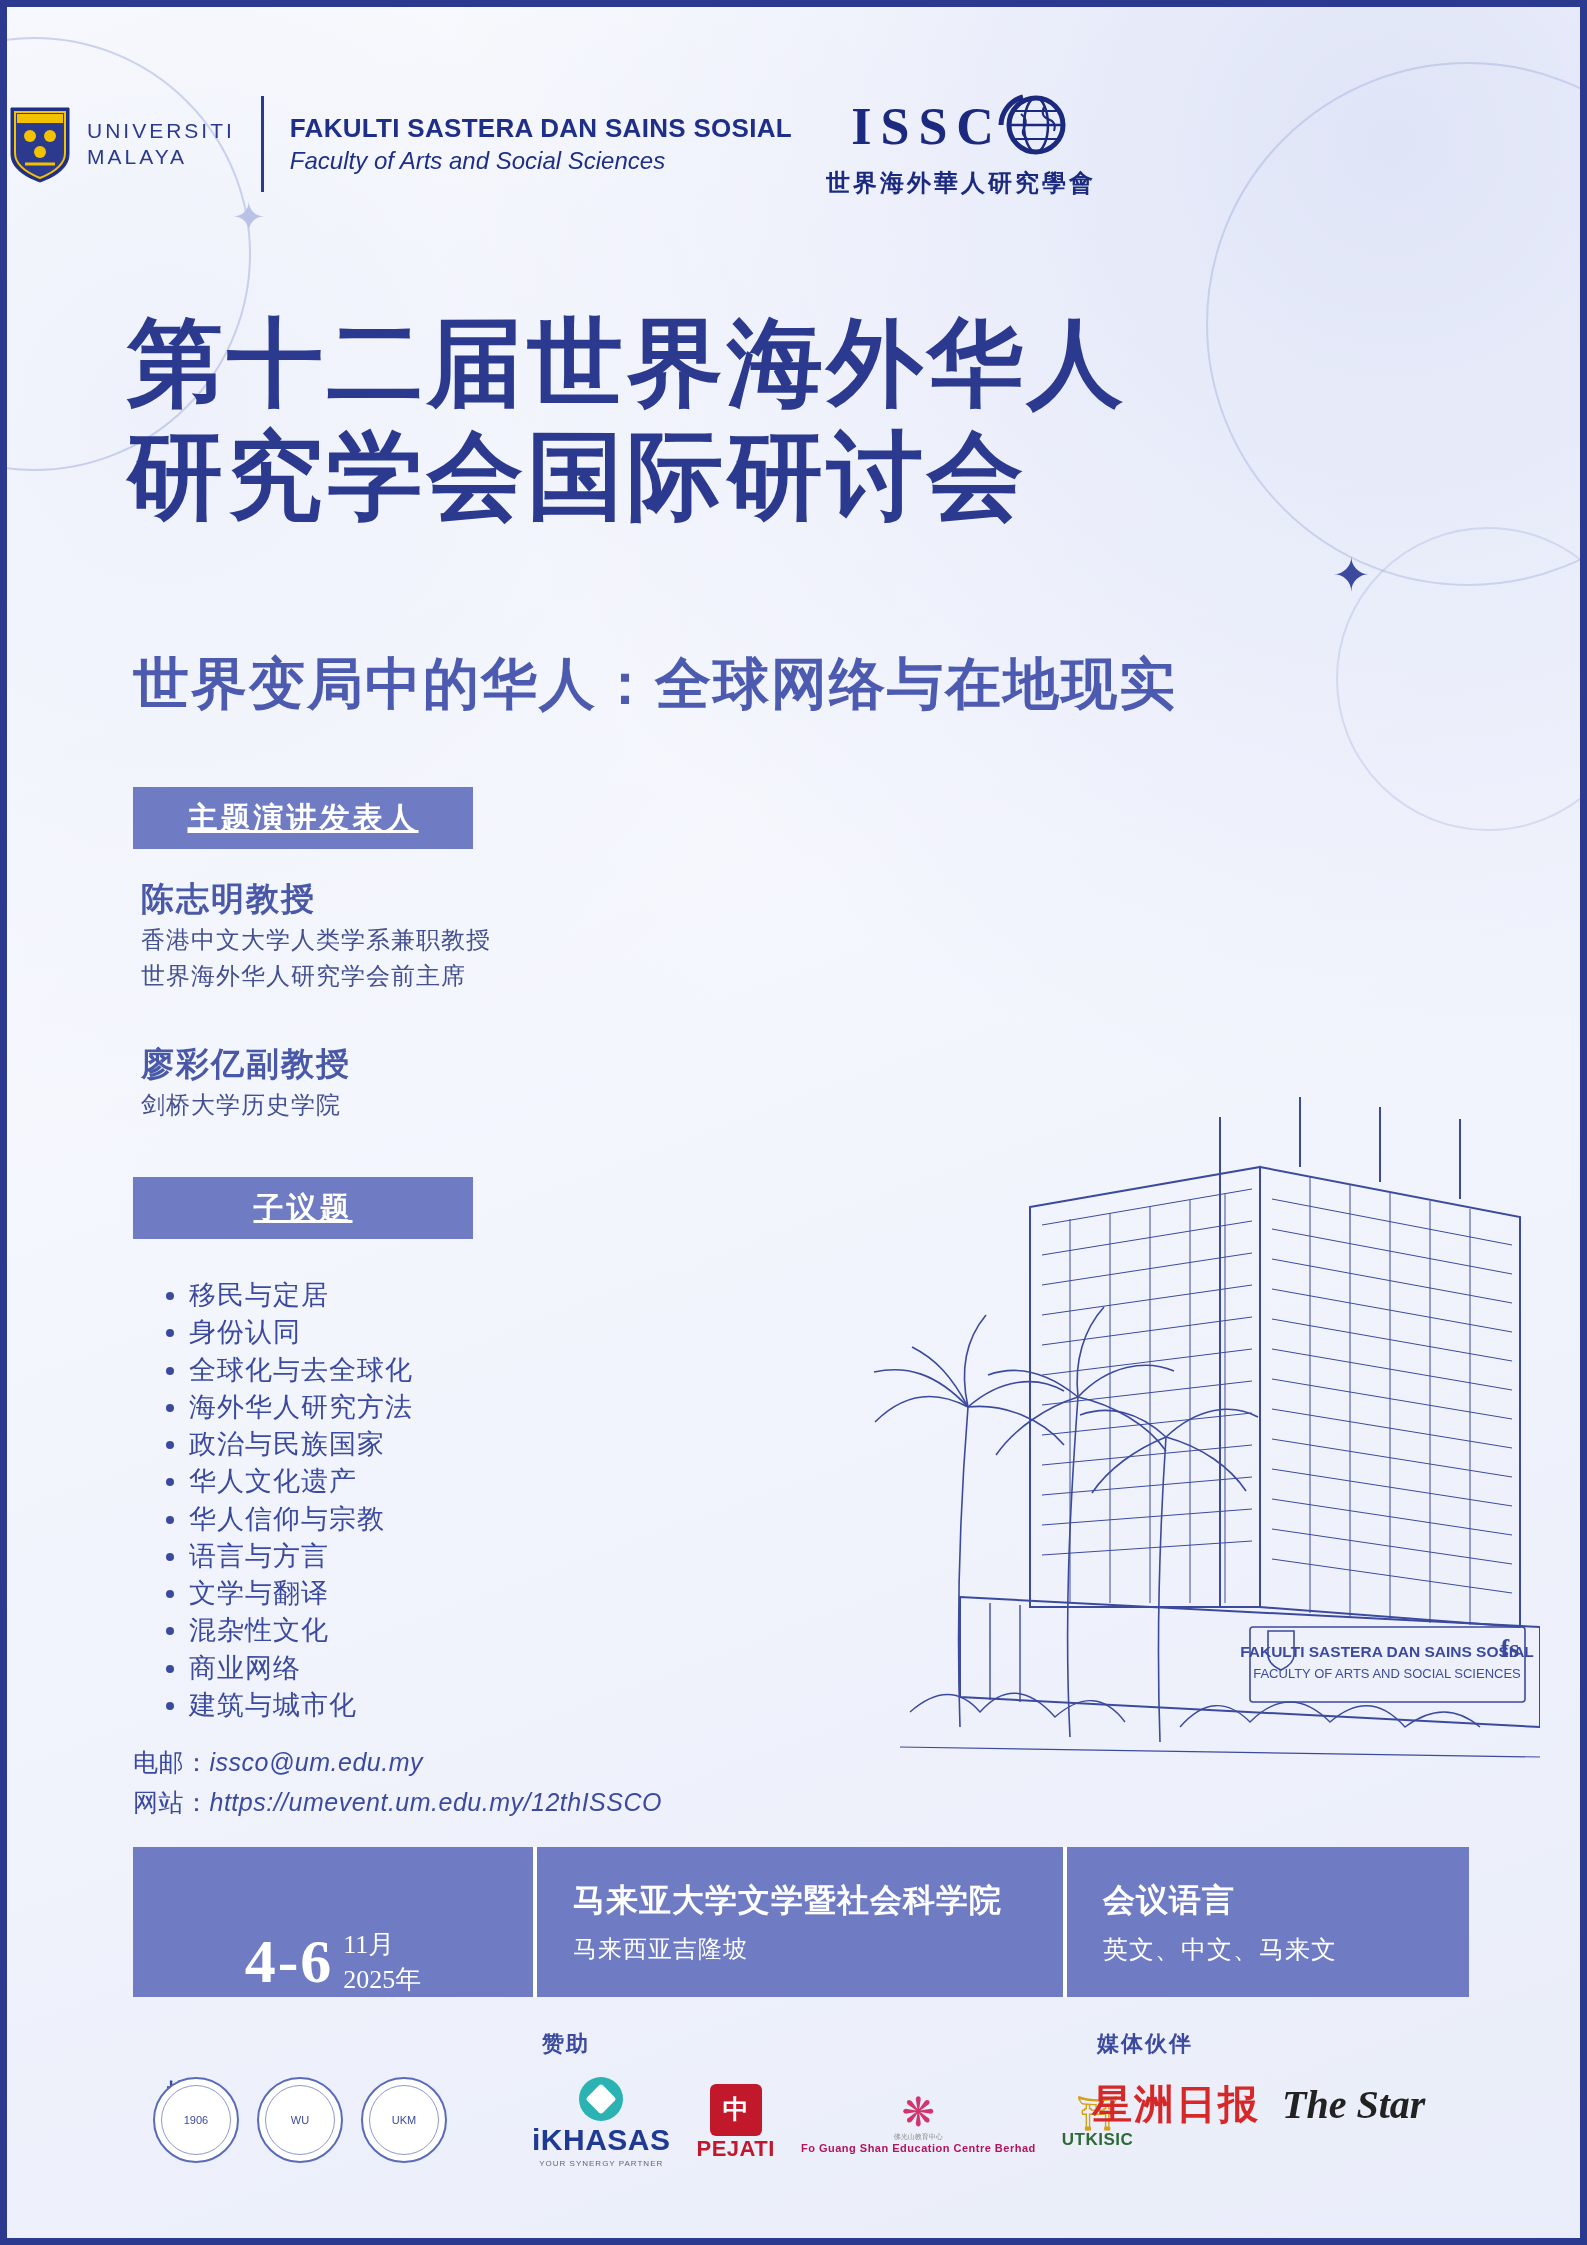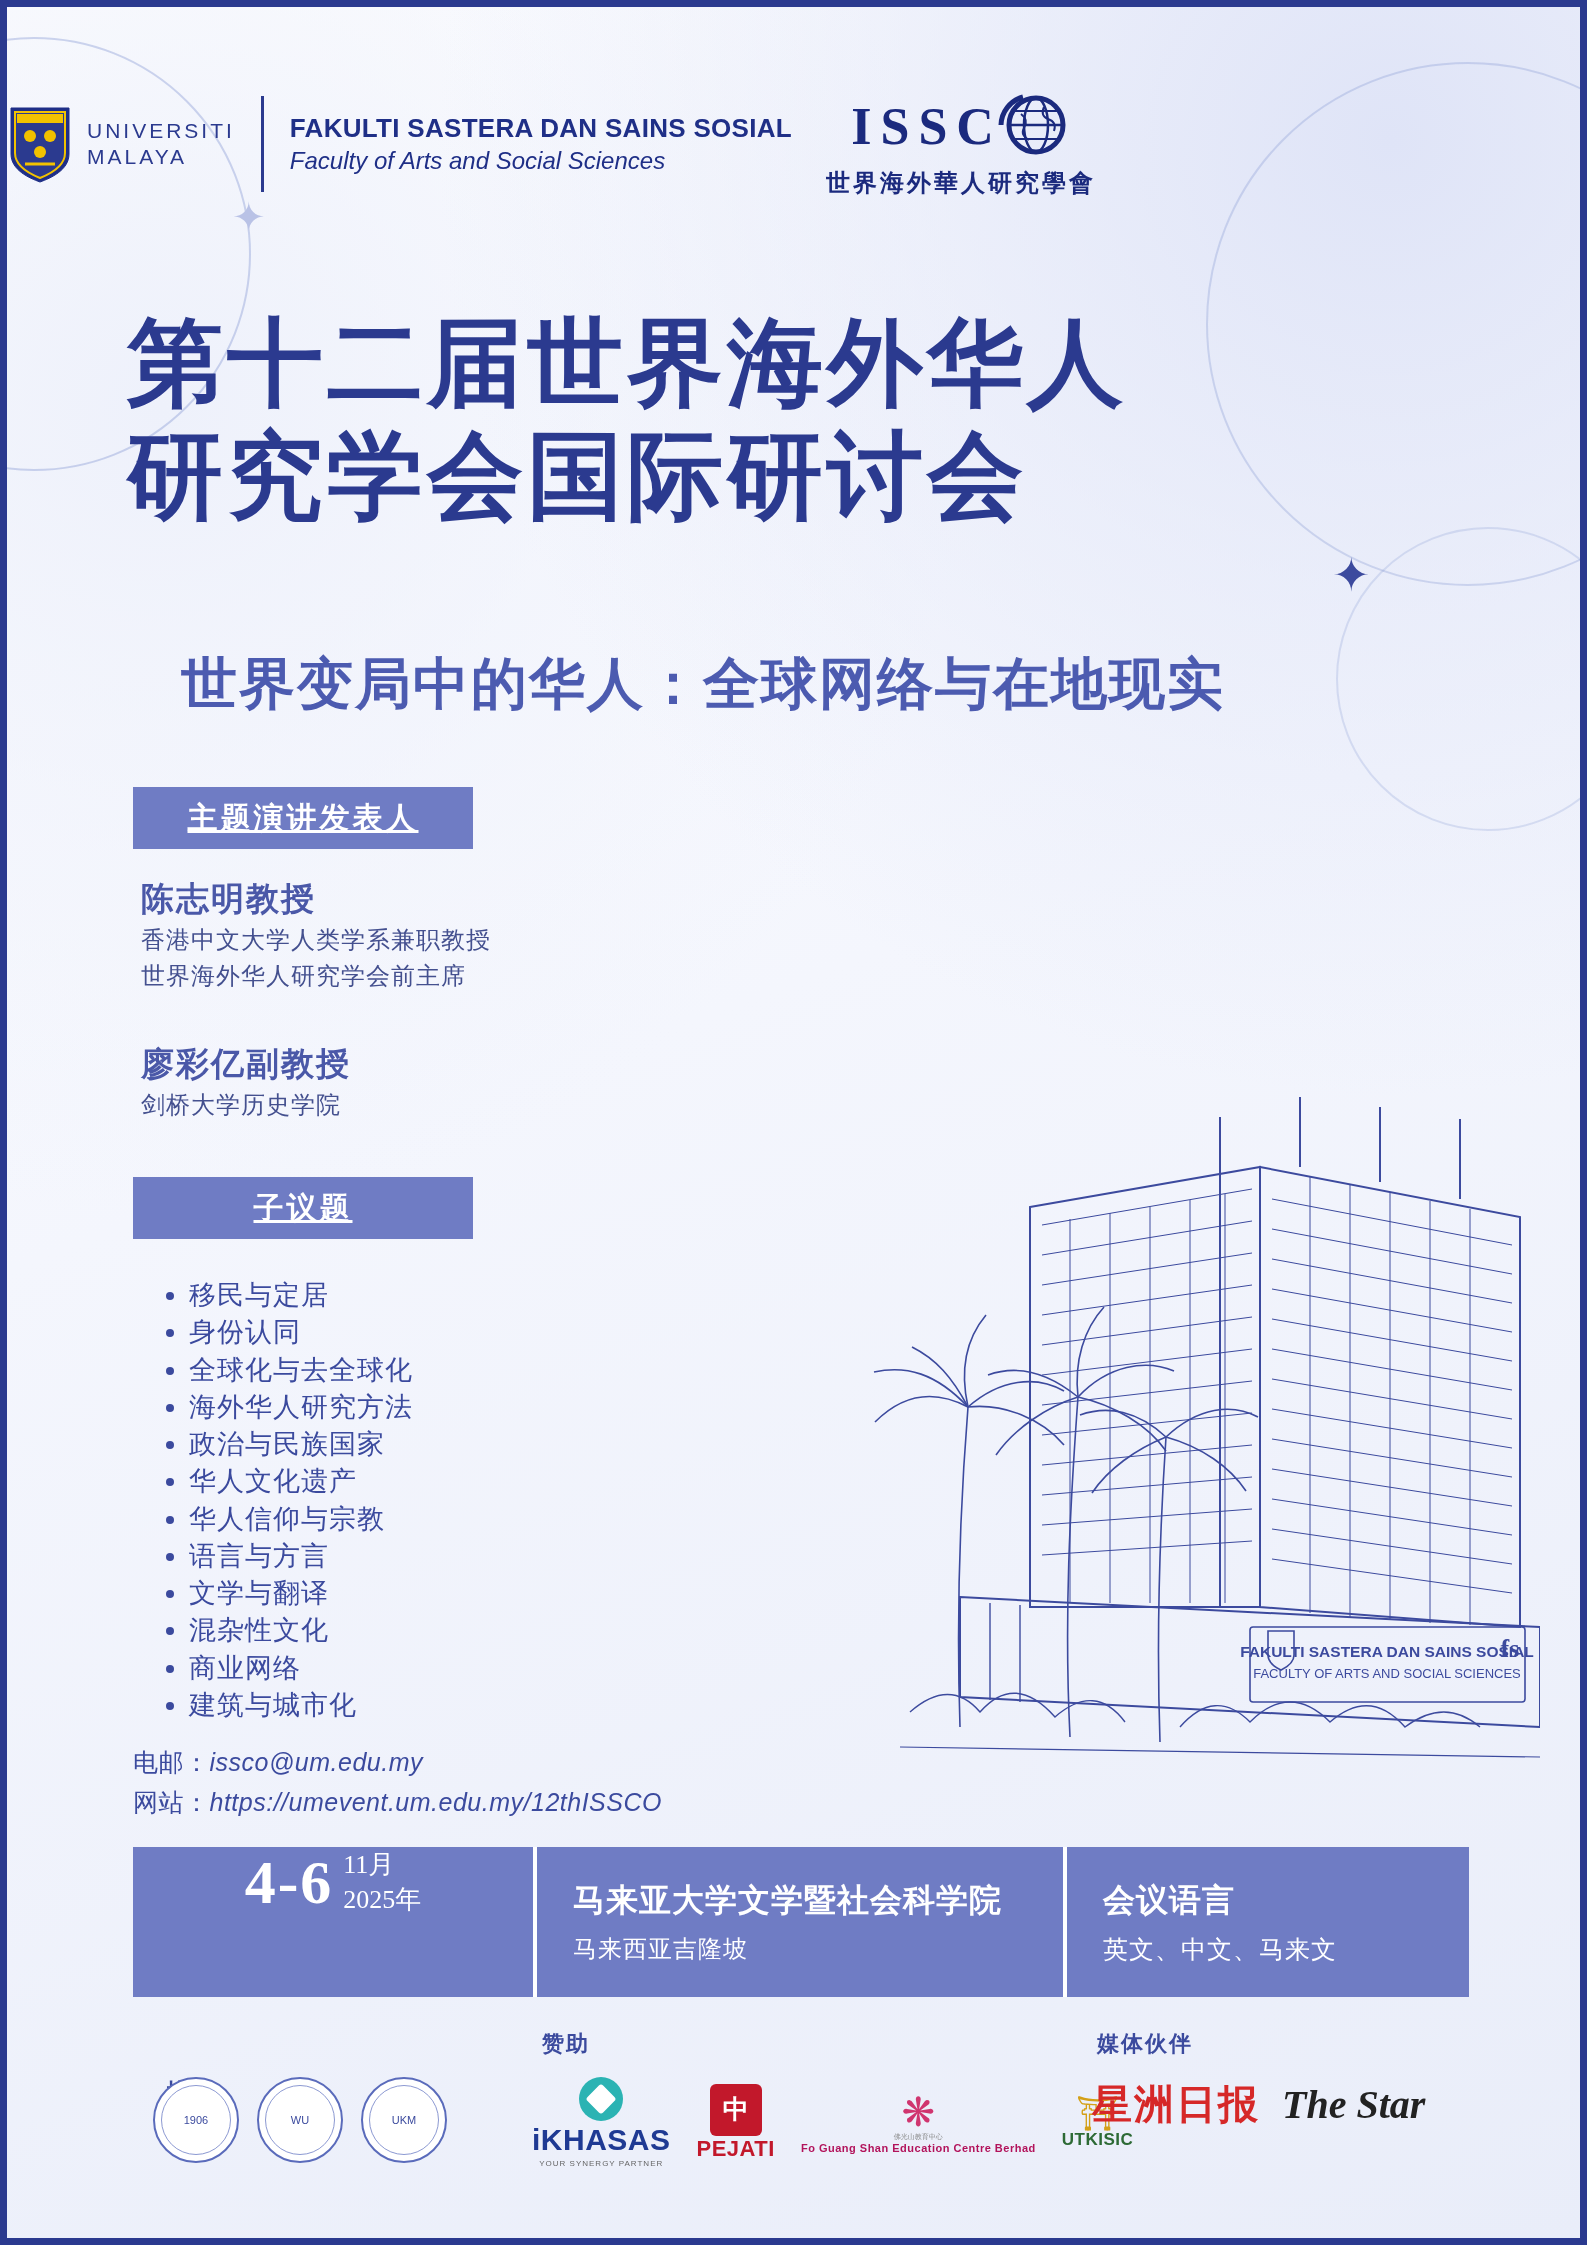--- a/index.html
+++ b/index.html
@@ -48,21 +48,20 @@
   
   .title-main{
     position:absolute;left:120px;top:300px;width:1340px;
     font-size:96px;font-weight:bold;color:#2b3a8f;letter-spacing:4px;line-height:1.18;
     font-family:"DejaVu Sans","Liberation Sans",sans-serif;
   }
   .title-sub{
     position:absolute;left:126px;top:640px;width:1340px;
     font-size:56px;font-weight:bold;color:#4c5bb0;letter-spacing:2px;
     font-family:"DejaVu Sans","Liberation Sans",sans-serif;
-    margin-left:48px;
   }
 
   
   .chip{
     position:absolute;background:#6f7cc4;color:#fff;font-weight:bold;
     display:flex;align-items:center;justify-content:center;
     letter-spacing:3px;
     text-decoration:underline;
   }
   .chip-keynote{left:126px;top:780px;width:340px;height:62px;font-size:30px;}
@@ -79,21 +78,21 @@
   .topics ul{margin:0;padding-left:32px;}
 
   .contact{position:absolute;left:126px;top:1735px;font-size:25px;color:#3b4a9e;line-height:1.6;letter-spacing:.5px;}
   .contact i{font-style:italic;}
 
   
   .building{position:absolute;right:40px;top:960px;width:880px;height:820px;}
 
   
   .infobar{position:absolute;left:126px;top:1840px;width:1336px;height:150px;display:flex;}
-  .ib-cell{background:#6f7cc4;color:#fff;display:flex;align-items:flex-start;box-sizing:border-box;}
+  .ib-cell{background:#6f7cc4;color:#fff;display:flex;align-items:flex-end;box-sizing:border-box;}
   .ib-date{width:400px;justify-content:center;gap:10px;}
   .ib-date .big{font-size:62px;font-weight:bold;letter-spacing:2px;font-family:"Liberation Serif",serif;}
   .ib-date .small{font-size:26px;line-height:1.35;font-family:"Liberation Serif",serif;}
   .ib-venue{width:530px;flex-direction:column;align-items:flex-start;justify-content:center;padding-left:36px;border-left:4px solid #fff;}
   .ib-venue .v1{font-size:32px;font-weight:bold;letter-spacing:1px;}
   .ib-venue .v2{font-size:24px;margin-top:10px;letter-spacing:1px;}
   .ib-lang{flex:1;flex-direction:column;align-items:flex-start;justify-content:center;padding-left:36px;border-left:4px solid #fff;}
   .ib-lang .l1{font-size:32px;font-weight:bold;letter-spacing:1px;}
   .ib-lang .l2{font-size:25px;margin-top:10px;letter-spacing:1px;}
 

